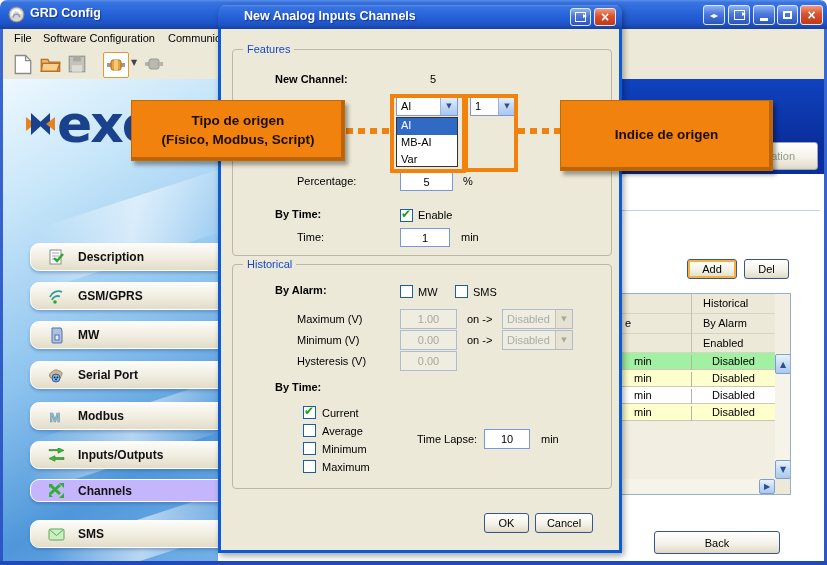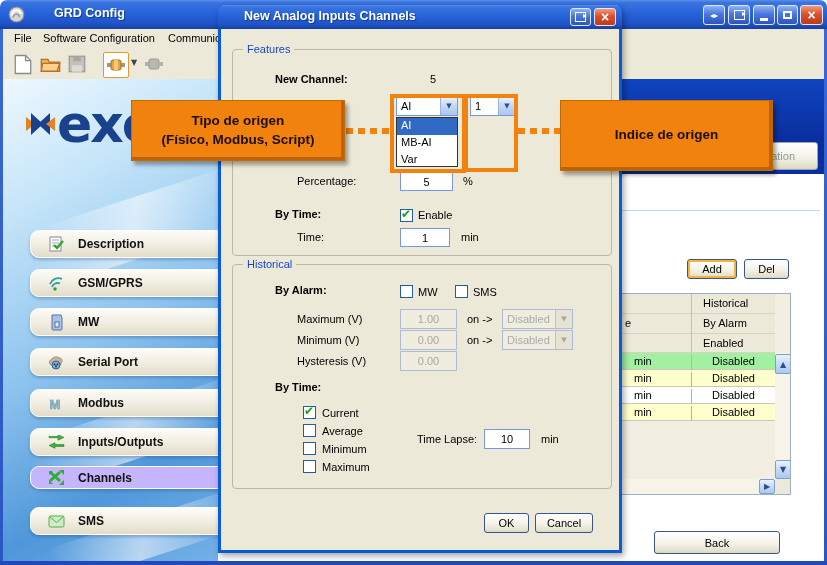--- a/index.html
+++ b/index.html
@@ -5,21 +5,21 @@
   html,body{margin:0;padding:0;background:#777;}
   .screen{position:relative;width:827px;height:565px;overflow:hidden;
     font-family:"Liberation Sans","DejaVu Sans",sans-serif;font-size:11px;color:#000;
     background:#fff;}
   .abs{position:absolute;}
   .glyph{font-family:"DejaVu Sans",sans-serif;}
 
   
   .titlebar{background:linear-gradient(180deg,#5b90e8 0%,#3a74e0 8%,#2763da 45%,#1e53c6 82%,#16409f 100%);}
   .titlebar-main{left:0;top:0;width:827px;height:29px;border-radius:7px 7px 0 0;}
-  .win-title{color:#fff;font-weight:bold;font-size:12.5px;text-shadow:1px 1px 1px #163a8c;margin-left:24px;}
+  .win-title{color:#fff;font-weight:bold;font-size:12.5px;text-shadow:1px 1px 1px #163a8c;}
   .tb-btn{height:20px;border:1px solid #dfe8fb;border-radius:3px;box-sizing:border-box;
     background:linear-gradient(180deg,#8fb2f2 0%,#4a77de 45%,#2c55be 100%);
     color:#fff;display:flex;align-items:center;justify-content:center;cursor:default;}
   .tb-btn.close{background:linear-gradient(180deg,#f09a7e 0%,#da512d 45%,#bf3a17 100%);}
   .g-min{display:block;width:8px;height:3px;background:#fff;margin-top:9px;}
   .g-max{display:block;width:9px;height:8px;border:2px solid #fff;box-sizing:border-box;}
   .g-x{font-size:14px;font-weight:bold;line-height:1;}
   .g-sw{font-size:8px;letter-spacing:0;}
   .g-box{display:inline-block;width:9px;height:8px;border:1px solid #fff;position:relative;}
   .g-box::after{content:"";position:absolute;right:-2px;top:1px;width:0;height:0;
@@ -43,21 +43,21 @@
   .logo-text{font-family:"DejaVu Sans",sans-serif;font-weight:bold;font-size:52px;color:#1a418c;letter-spacing:-2px;line-height:1;margin-left:2px;}
   .lm{display:inline-block;width:0;height:0;}
   .lm-o1{border-left:9px solid #e8821e;border-top:7px solid transparent;border-bottom:7px solid transparent;}
   .lm-b1{border-left:12px solid #1a418c;border-top:11px solid transparent;border-bottom:11px solid transparent;margin-left:-4px;}
   .lm-b2{border-right:12px solid #1a418c;border-top:11px solid transparent;border-bottom:11px solid transparent;margin-left:-5px;}
   .lm-o2{border-right:9px solid #e8821e;border-top:7px solid transparent;border-bottom:7px solid transparent;margin-left:-4px;}
 
   .side-item{position:absolute;left:30px;width:189px;height:28px;border-radius:9px 0 0 9px;
     background:linear-gradient(180deg,#fdfcf9 0%,#f0ecdf 55%,#e2ddc9 100%);
     border:1px solid #fff;box-shadow:0 2px 3px rgba(40,80,140,.35);box-sizing:border-box;
-    display:flex;align-items:center;cursor:default;}
+    display:flex;align-items:center;cursor:default;margin-top:13px;}
   .side-item.active{background:#c4b5fd;height:23px;}
   .side-icon{margin-left:15px;width:20px;height:18px;display:flex;align-items:center;justify-content:center;}
   .side-label{margin-left:12px;font-size:12px;font-weight:bold;color:#111;}
 
   
   .xp-btn{box-sizing:border-box;border:1px solid #39568a;border-radius:3px;
     background:linear-gradient(180deg,#ffffff 0%,#f4f2e8 55%,#e3dfcc 92%,#d8d4be 100%);
     display:flex;align-items:center;justify-content:center;font-size:11px;color:#000;cursor:default;}
   .xp-btn.default{box-shadow:inset 0 0 0 2px #f6b33c;}
   .divider{background:#b9d8ee;}

